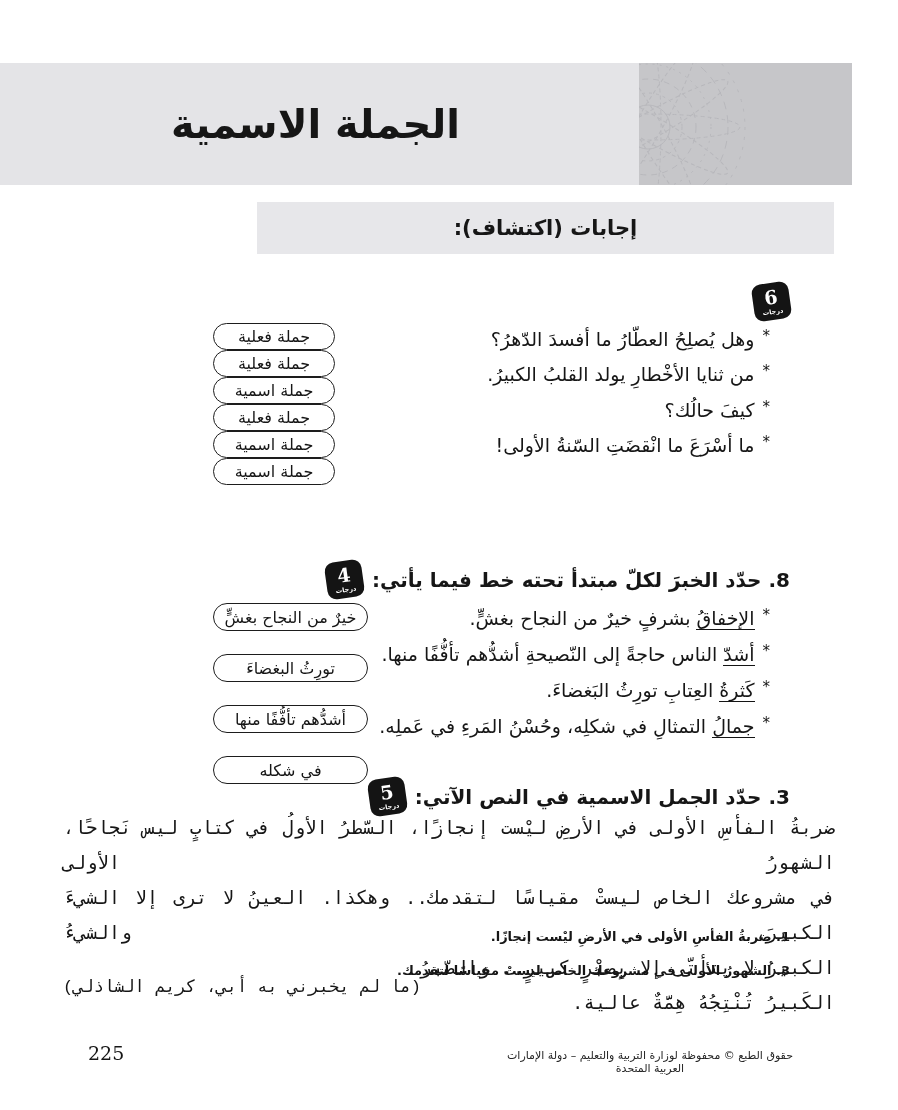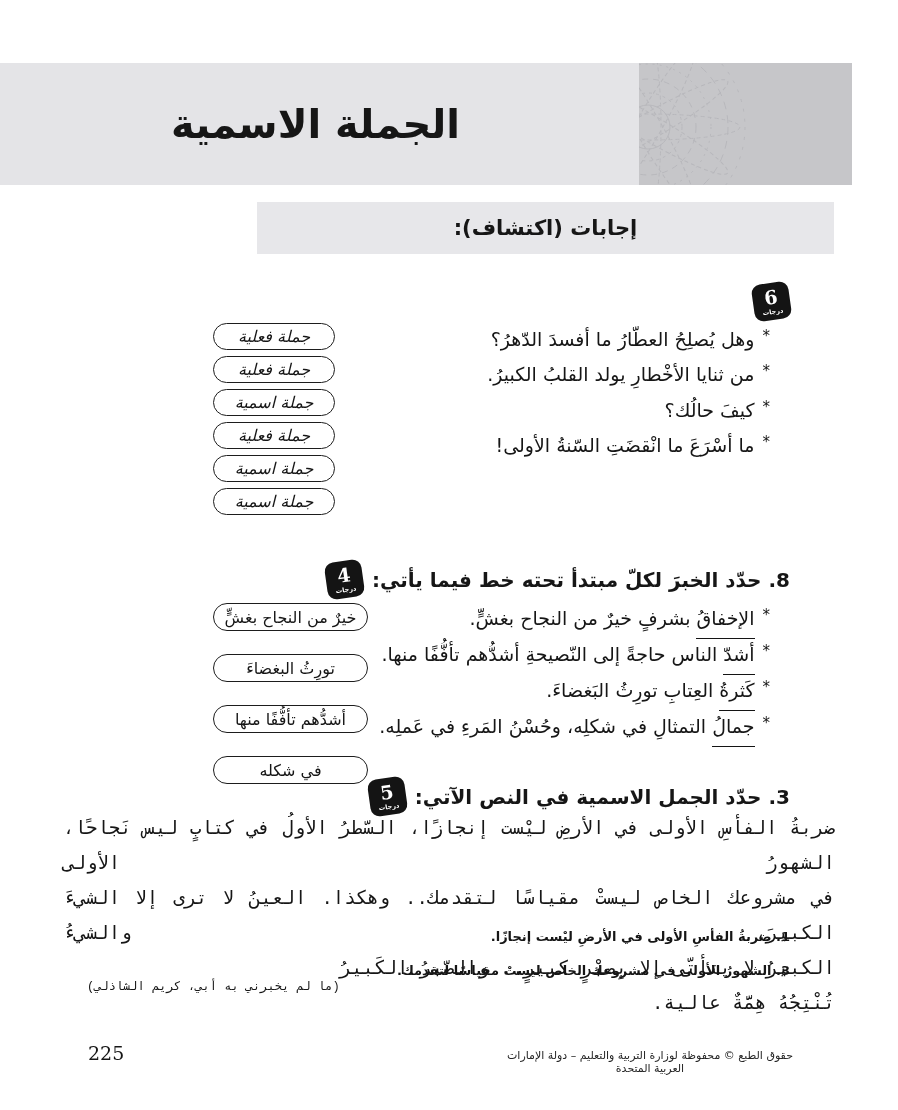--- a/index.html
+++ b/index.html
@@ -29,36 +29,36 @@
     display:inline-flex;flex-direction:column;align-items:center;justify-content:center;
     width:37px;height:37px;background:#141414;border-radius:9px;transform:rotate(-8deg);
     color:#ffffff;flex:0 0 auto;
   }
   .score-badge .num{font-family:"DejaVu Serif",serif;font-size:19px;line-height:1;}
   .score-badge .unit{font-size:6.5px;line-height:1;margin-top:2px;}
   .bullet-list{list-style:none;margin:3px 20px 0 0;padding:0;}
   .q1 .bullet-list li{line-height:33.4px;font-size:19px;}
   .q2 .bullet-list li{line-height:34px;font-size:19px;}
   .mark{display:inline-block;margin-inline-end:8px;position:relative;top:-5px;font-size:15px;}
-  .u{border-bottom:1.6px solid #141414;padding-bottom:9px;}
+  .u{border-bottom:1.6px solid #141414;padding-bottom:0;}
   
   .pill-col{position:absolute;display:flex;flex-direction:column;}
-  .pills-q1{left:213px;top:323px;gap:6px;font-style:italic;}
+  .pills-q1{left:213px;top:323px;}
   .pills-q2{left:213px;top:603px;gap:23px;}
   .pill{
     box-sizing:border-box;border:1.4px solid #1d1d1d;border-radius:15px;background:#ffffff;
     display:flex;align-items:center;justify-content:center;font-size:16px;
   }
   .pills-q1 .pill{width:122px;height:27px;}
   .pills-q2 .pill{width:155px;height:28px;}
   
   .q3-para{position:absolute;left:63px;right:63px;top:812px;font-family:Liberation Mono, monospace;}
   .para-line{font-size:19px;line-height:35px;text-align:justify;text-align-last:justify;}
   .para-line.last{display:flex;justify-content:space-between;align-items:center;text-align-last:auto;}
-  .attribution{font-size:12px;white-space:nowrap;margin-left:24px;}
+  .attribution{font-size:17px;white-space:nowrap;}
   .q3-answers{position:absolute;right:108px;top:920px;text-align:right;}
   .q3-answers div{font-size:13px;font-weight:bold;line-height:33.5px;}
   
   .page-number{position:absolute;left:88px;top:1042px;font-family:"DejaVu Serif",serif;font-size:19px;direction:ltr;}
   .copyright{position:absolute;left:500px;top:1049px;width:300px;text-align:center;font-size:11px;color:#262626;}
 </style>
 </head>
 <body>
 
 <div class="page">

